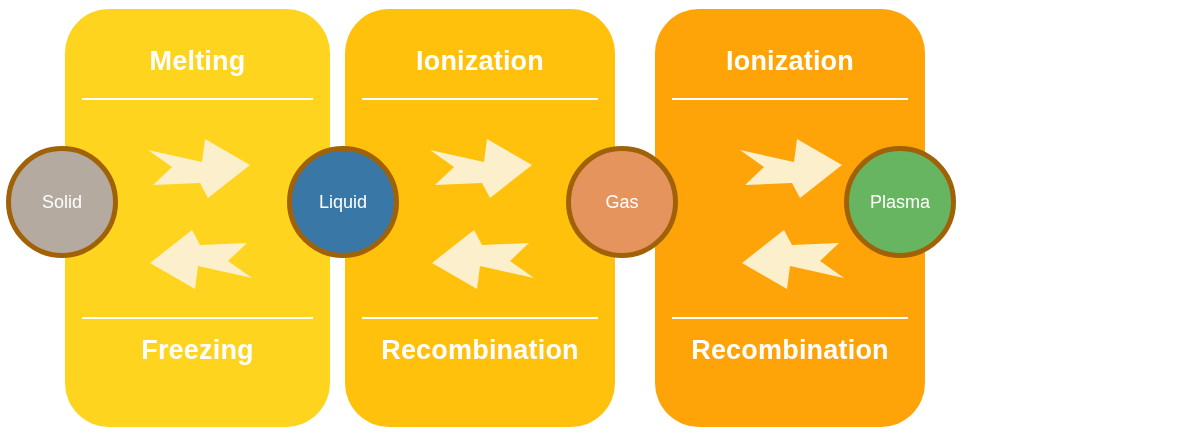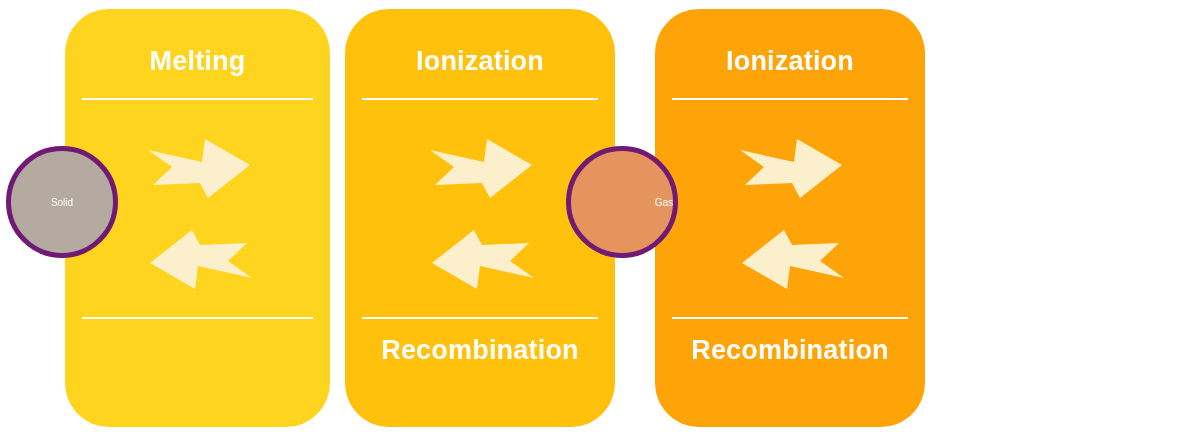--- a/index.html
+++ b/index.html
@@ -48,48 +48,49 @@
     height: 70px;
   }
   .arrow-forward { top: 126px; }
   .arrow-reverse { top: 214px; transform: rotate(180deg); }
   .state {
     position: absolute;
     top: 146px;
     width: 102px;
     height: 102px;
     border-radius: 50%;
-    border: 5px solid #701a75;
+    border: 5px solid #a16207;
     box-sizing: content-box;
     display: flex;
     align-items: center;
     justify-content: center;
     color: #ffffff;
-    font-size: 10px;
+    font-size: 18px;
   }
   .state-solid  { left: 6px; }
   .state-liquid { left: 287px; }
-  .state-gas    { left: 566px; justify-content: flex-end; }
+  .state-gas    { left: 566px; }
   .state-plasma { left: 844px; }
 </style>
 </head>
 <body>
 
 <div class="canvas">
 
   <section class="panel panel-1" style="background-color: rgb(255, 212, 30);">
     <div class="panel-title title-top">Melting</div>
     <div class="rule rule-top" style="background-color: rgb(255, 255, 255);"></div>
     <svg class="arrow arrow-forward" viewBox="0 0 110 70">
       <polygon points="3,15 57,27 60,4 105,30 63,63 55,48 8,50 27,32" style="fill: rgb(251, 240, 203);"></polygon>
     </svg>
     <svg class="arrow arrow-reverse" viewBox="0 0 110 70">
       <polygon points="3,15 57,27 60,4 105,30 63,63 55,48 8,50 27,32" style="fill: rgb(251, 240, 203);"></polygon>
     </svg>
     <div class="rule rule-bottom" style="background-color: rgb(255, 255, 255);"></div>
+    <div class="panel-title title-bottom">Freezing</div>
   </section>
 
   <section class="panel panel-2" style="background-color: rgb(255, 193, 12);">
     <div class="panel-title title-top">Ionization</div>
     <div class="rule rule-top" style="background-color: rgb(255, 255, 255);"></div>
     <svg class="arrow arrow-forward" viewBox="0 0 110 70">
       <polygon points="3,15 57,27 60,4 105,30 63,63 55,48 8,50 27,32" style="fill: rgb(251, 240, 203);"></polygon>
     </svg>
     <svg class="arrow arrow-reverse" viewBox="0 0 110 70">
       <polygon points="3,15 57,27 60,4 105,30 63,63 55,48 8,50 27,32" style="fill: rgb(251, 240, 203);"></polygon>
@@ -107,17 +108,23 @@
     <svg class="arrow arrow-reverse" viewBox="0 0 110 70">
       <polygon points="3,15 57,27 60,4 105,30 63,63 55,48 8,50 27,32" style="fill: rgb(251, 240, 203);"></polygon>
     </svg>
     <div class="rule rule-bottom" style="background-color: rgb(255, 255, 255);"></div>
     <div class="panel-title title-bottom">Recombination</div>
   </section>
 
   <div class="state state-solid" style="background-color: rgb(180, 170, 159);">
     <span>Solid</span>
   </div>
+  <div class="state state-liquid" style="background-color: rgb(57, 120, 166);">
+    <span>Liquid</span>
+  </div>
   <div class="state state-gas" style="background-color: rgb(230, 148, 94);">
     <span>Gas</span>
+  </div>
+  <div class="state state-plasma" style="background-color: rgb(104, 181, 97);">
+    <span>Plasma</span>
   </div>
 
 </div>
 
 </body></html>

